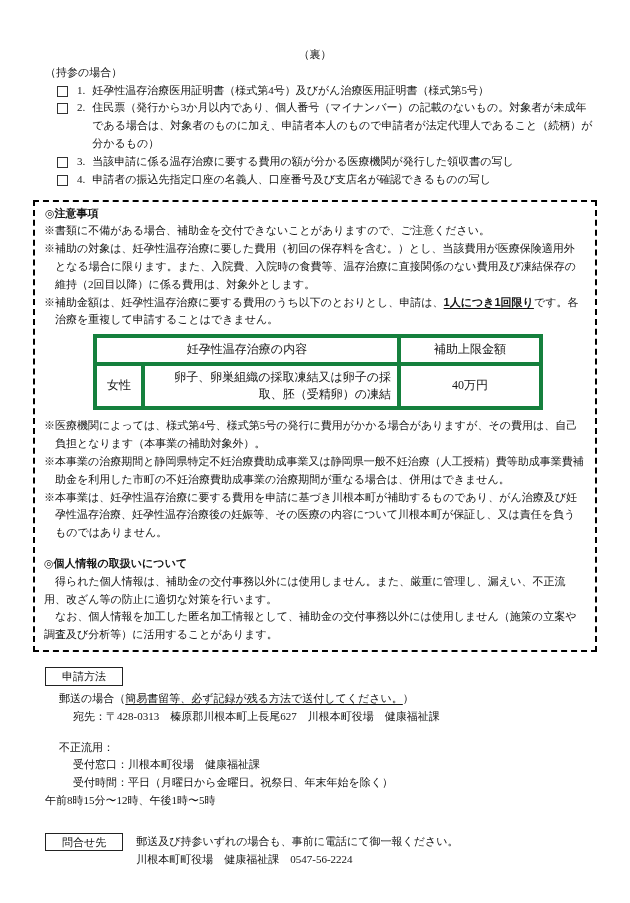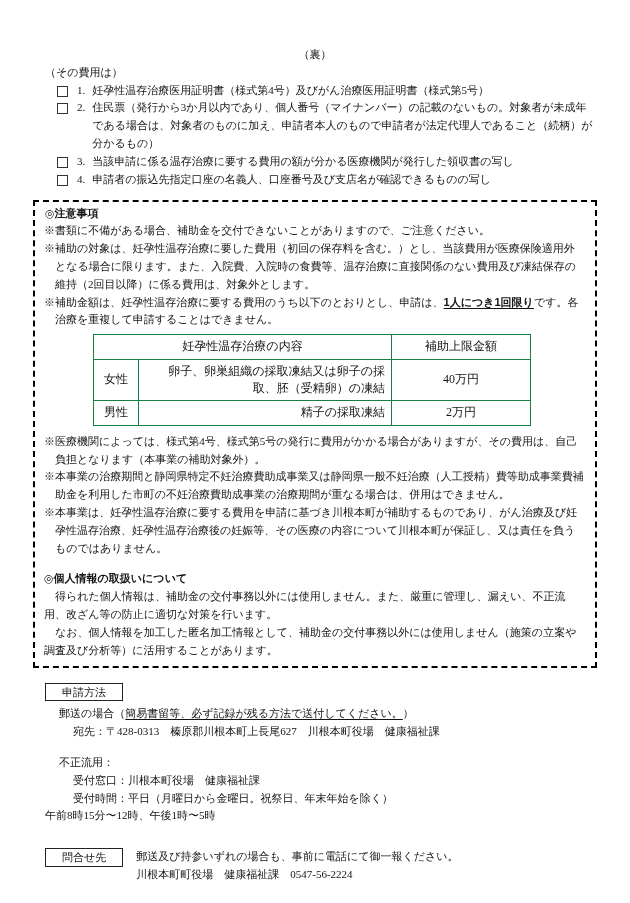--- a/index.html
+++ b/index.html
@@ -33,21 +33,21 @@
   .bold-underline {
     font-family:"Liberation Sans","DejaVu Sans",sans-serif;
     font-weight:bold; text-decoration:underline; text-underline-offset:2px;
   }
 
   .subsidy-table {
     border-collapse:collapse; margin:5px 0 7px 49px;
     font-size:12px; line-height:1.45;
   }
   .subsidy-table th, .subsidy-table td {
-    border:1px solid #15803d; font-weight:normal; padding:3px 6px;
+    border:4px solid #15803d; font-weight:normal; padding:3px 6px;
   }
   .subsidy-table th { text-align:center; }
   .col-gender { width:32px; text-align:center; }
   .col-treat  { width:240px; text-align:right; }
   .col-amount { width:126px; text-align:center; }
 
   .pi-title { margin-top:13px; }
   .pi-para { margin:0; text-indent:1em; }
 
   .apply-section { margin-top:15px; margin-left:12px; }
@@ -63,21 +63,21 @@
   .contact-section { margin-top:23px; margin-left:12px; display:flex; align-items:flex-start; }
   .contact-body { margin-left:13px; }
 </style>
 </head>
 <body>
 
 <div class="page">
 
   <div class="side-label">（裏）</div>
 
-  <div class="attach-title">（その費用は）</div>
+  <div class="attach-title">（持参の場合）</div>
 
   <div class="checklist">
     <div class="check-item">
       <span class="checkbox"></span>
       <span class="item-num">1.</span>
       <span class="item-text">妊孕性温存治療医用証明書（様式第4号）及びがん治療医用証明書（様式第5号）</span>
     </div>
     <div class="check-item">
       <span class="checkbox"></span>
       <span class="item-num">2.</span>
@@ -106,25 +106,20 @@
       <tbody>
           <tr>
         <th colspan="2">妊孕性温存治療の内容</th>
         <th class="col-amount">補助上限金額</th>
       </tr>
       <tr>
         <td class="col-gender">女性</td>
         <td class="col-treat">卵子、卵巣組織の採取凍結又は卵子の採取、胚（受精卵）の凍結</td>
         <td class="col-amount">40万円</td>
       </tr>
-      <tr>
-        <td class="col-gender">男性</td>
-        <td class="col-treat">精子の採取凍結</td>
-        <td class="col-amount">2万円</td>
-      </tr>
     </tbody>
       </table>
 
     <div class="note">※医療機関によっては、様式第4号、様式第5号の発行に費用がかかる場合がありますが、その費用は、自己負担となります（本事業の補助対象外）。</div>
     <div class="note">※本事業の治療期間と静岡県特定不妊治療費助成事業又は静岡県一般不妊治療（人工授精）費等助成事業費補助金を利用した市町の不妊治療費助成事業の治療期間が重なる場合は、併用はできません。</div>
     <div class="note">※本事業は、妊孕性温存治療に要する費用を申請に基づき川根本町が補助するものであり、がん治療及び妊孕性温存治療、妊孕性温存治療後の妊娠等、その医療の内容について川根本町が保証し、又は責任を負うものではありません。</div>
 
     <div class="pi-title gothic-bold">◎個人情報の取扱いについて</div>
     <p class="pi-para">得られた個人情報は、補助金の交付事務以外には使用しません。また、厳重に管理し、漏えい、不正流用、改ざん等の防止に適切な対策を行います。</p>
     <p class="pi-para">なお、個人情報を加工した匿名加工情報として、補助金の交付事務以外には使用しません（施策の立案や調査及び分析等）に活用することがあります。</p>

